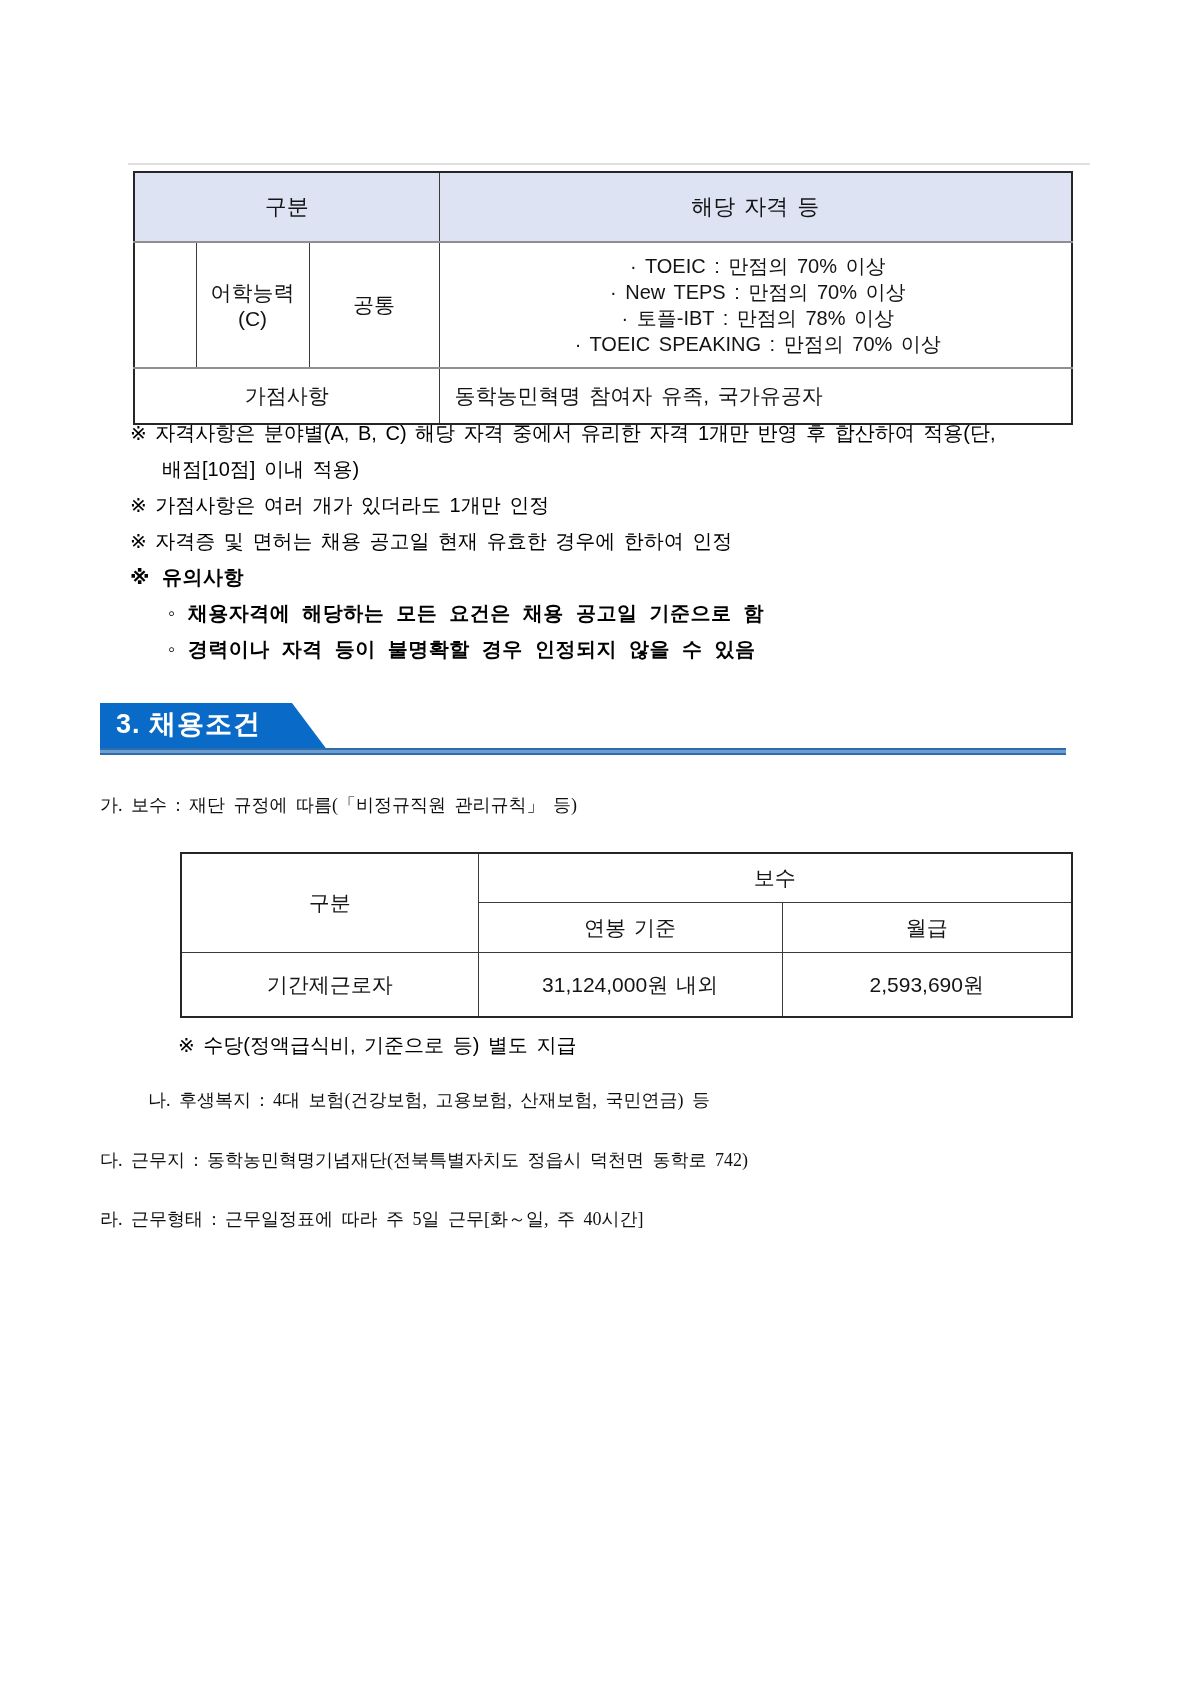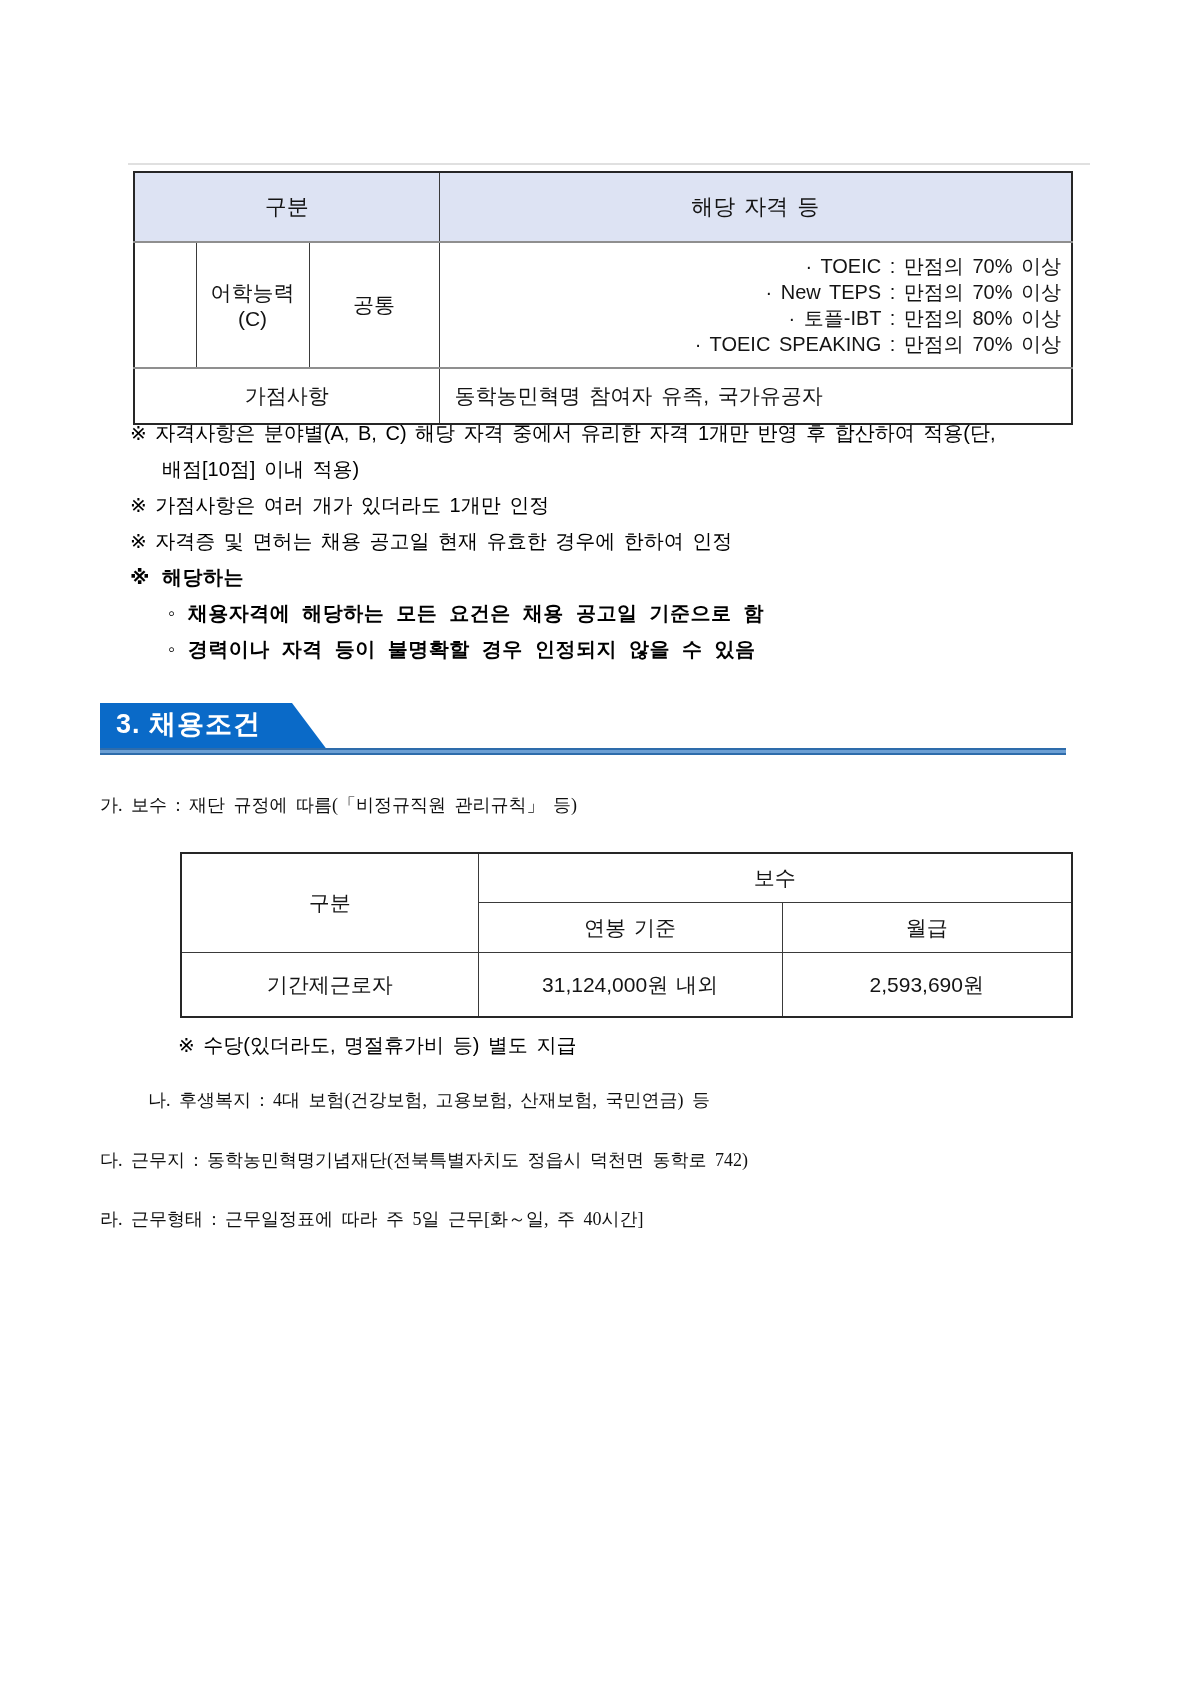--- a/index.html
+++ b/index.html
@@ -11,21 +11,21 @@
   .hairline{position:absolute;left:128px;top:163px;width:962px;height:2px;background:#e0e0e0;}
 
   
   table{border-collapse:collapse;table-layout:fixed;}
   #qual-table{position:absolute;left:133px;top:171px;width:940px;border:2px solid #262626;}
   #qual-table td{border:1px solid #3a3a3a;vertical-align:middle;text-align:center;
                  font-size:21px;word-spacing:3px;}
   #qual-table tr.hdr td{background:#dde3f3;border-bottom:2px solid #8f8f8f;height:66px;font-size:22px;}
   #qual-table tr.lang td{height:112px;border-bottom:2px solid #8f8f8f;}
   #qual-table tr.bonus td{height:52px;}
-  #qual-table td.bullets{text-align:right;padding:6px 10px 6px 15px;font-size:20px;}
+  #qual-table td.bullets{text-align:center;padding:6px 10px 6px 15px;font-size:20px;}
   #qual-table td.bullets div{line-height:26px;white-space:nowrap;}
   #qual-table td.left-pad{ text-align:left;padding-left:15px;}
 
   
   .note{position:absolute;font-size:20px;white-space:nowrap;word-spacing:3px;color:#000000;}
   .note.b{font-weight:bold;word-spacing:6px;letter-spacing:0.5px;}
 
   
   .sec-banner{position:absolute;left:100px;top:703px;width:228px;height:48px;
     background:#0a6ac8;clip-path:polygon(0 0,192px 0,228px 100%,0 100%);}
@@ -68,36 +68,36 @@
     <tr class="lang">
       <td></td>
       <td>
         <div>어학능력</div>
         <div>(C)</div>
       </td>
       <td>공통</td>
       <td class="bullets">
         <div>· TOEIC : 만점의 70% 이상</div>
         <div>· New TEPS : 만점의 70% 이상</div>
-        <div>· 토플-IBT : 만점의 80% 이상</div>
+        <div>· 토플-IBT : 만점의 78% 이상</div>
         <div>· TOEIC SPEAKING : 만점의 70% 이상</div>
       </td>
     </tr>
     <tr class="bonus">
       <td colspan="3">가점사항</td>
       <td class="left-pad">동학농민혁명 참여자 유족, 국가유공자</td>
     </tr>
   </tbody>
     </table>
 
   <div class="note" style="left:130px;top:420px;">※ 자격사항은 분야별(A, B, C) 해당 자격 중에서 유리한 자격 1개만 반영 후 합산하여 적용(단,</div>
   <div class="note" style="left:162px;top:456px;">배점[10점] 이내 적용)</div>
   <div class="note" style="left:130px;top:492px;">※ 가점사항은 여러 개가 있더라도 1개만 인정</div>
   <div class="note" style="left:130px;top:528px;">※ 자격증 및 면허는 채용 공고일 현재 유효한 경우에 한하여 인정</div>
-  <div class="note b" style="left:130px;top:564px;">※ 해당하는</div>
+  <div class="note b" style="left:130px;top:564px;">※ 유의사항</div>
   <div class="note b" style="left:168px;top:600px;">◦ 채용자격에 해당하는 모든 요건은 채용 공고일 기준으로 함</div>
   <div class="note b" style="left:168px;top:636px;">◦ 경력이나 자격 등이 불명확할 경우 인정되지 않을 수 있음</div>
 
   <div class="sec-banner">
     <div class="txt">3. 채용조건</div>
   </div>
   <div class="sec-underline"></div>
 
   <div class="serif-line" style="left:100px;top:793px;">가. 보수 : 재단 규정에 따름(「비정규직원 관리규칙」 등)</div>
 
@@ -117,20 +117,20 @@
       <td>월급</td>
     </tr>
     <tr class="r3">
       <td>기간제근로자</td>
       <td>31,124,000원 내외</td>
       <td>2,593,690원</td>
     </tr>
   </tbody>
     </table>
 
-  <div class="note" style="left:178px;top:1032px;">※ 수당(있더라도, 명절휴가비 등) 별도 지급</div>
+  <div class="note" style="left:178px;top:1032px;">※ 수당(정액급식비, 기준으로 등) 별도 지급</div>
 
   <div class="serif-line" style="left:100px;top:1088px;margin-left:48px;">나. 후생복지 : 4대 보험(건강보험, 고용보험, 산재보험, 국민연금) 등</div>
   <div class="serif-line" style="left:100px;top:1148px;">다. 근무지 : 동학농민혁명기념재단(전북특별자치도 정읍시 덕천면 동학로 742)</div>
   <div class="serif-line" style="left:100px;top:1207px;">라. 근무형태 : 근무일정표에 따라 주 5일 근무[화～일, 주 40시간]</div>
 
 
 </div>
 
 </body></html>

